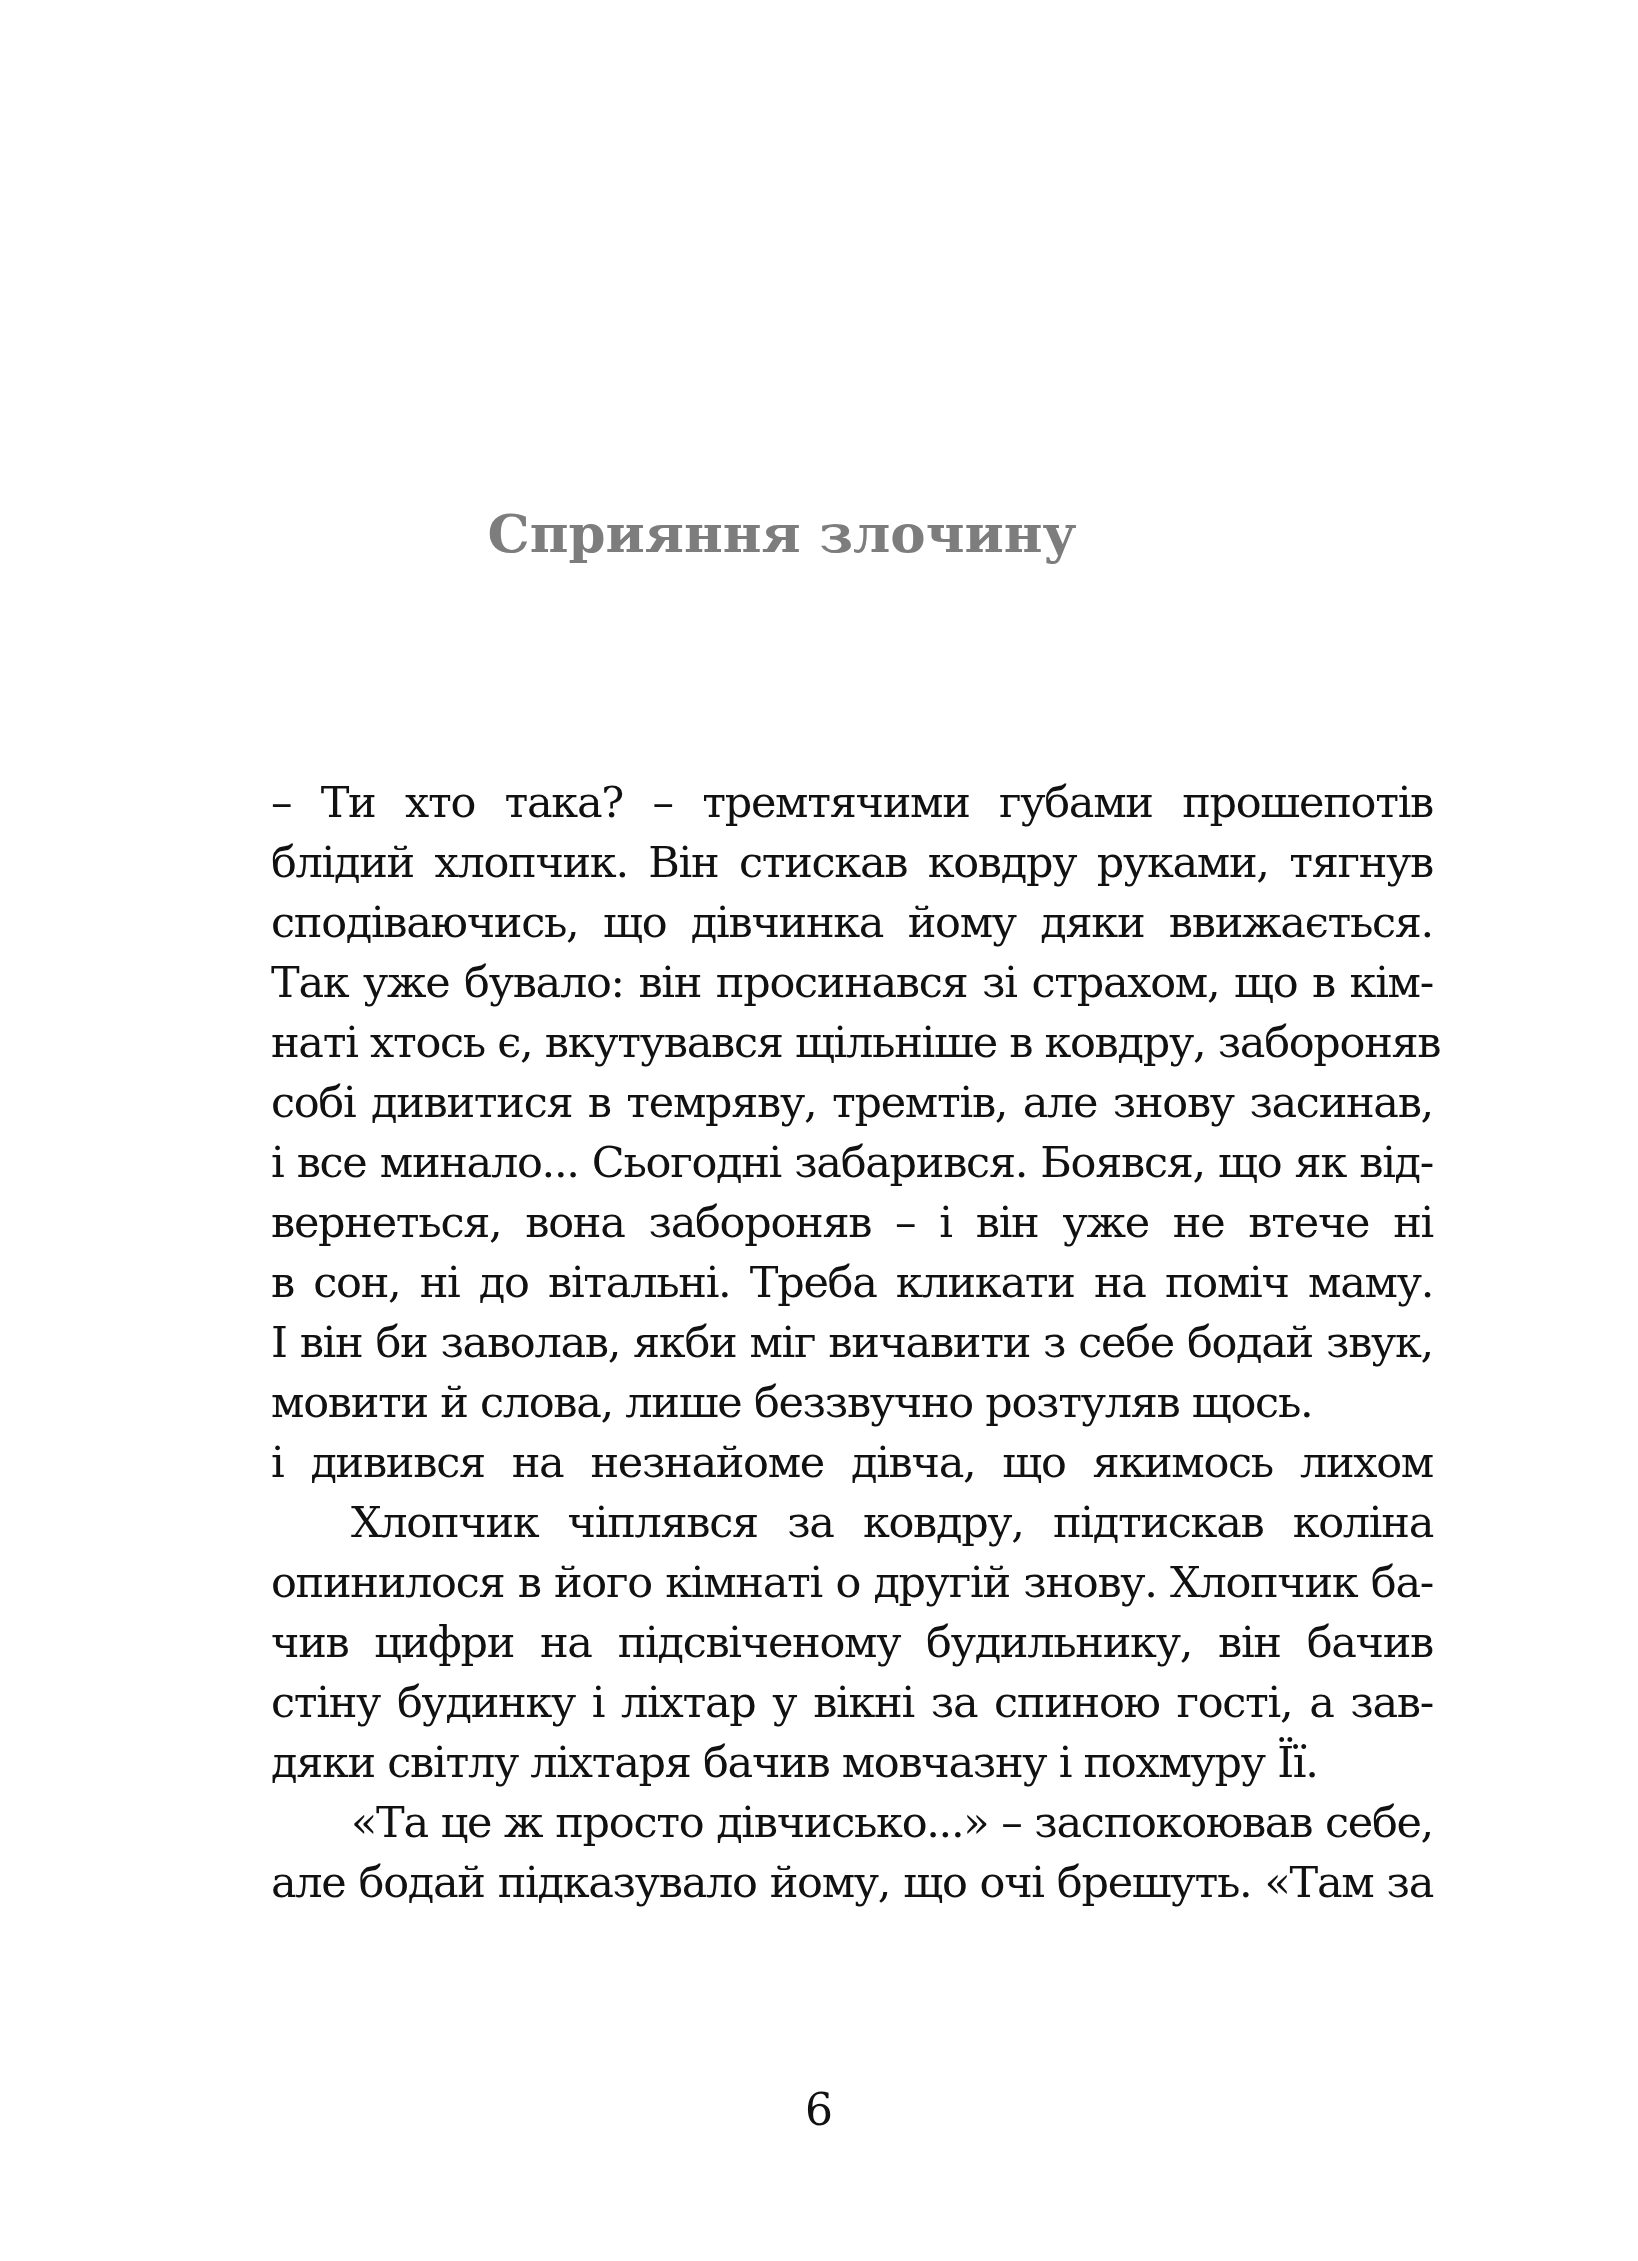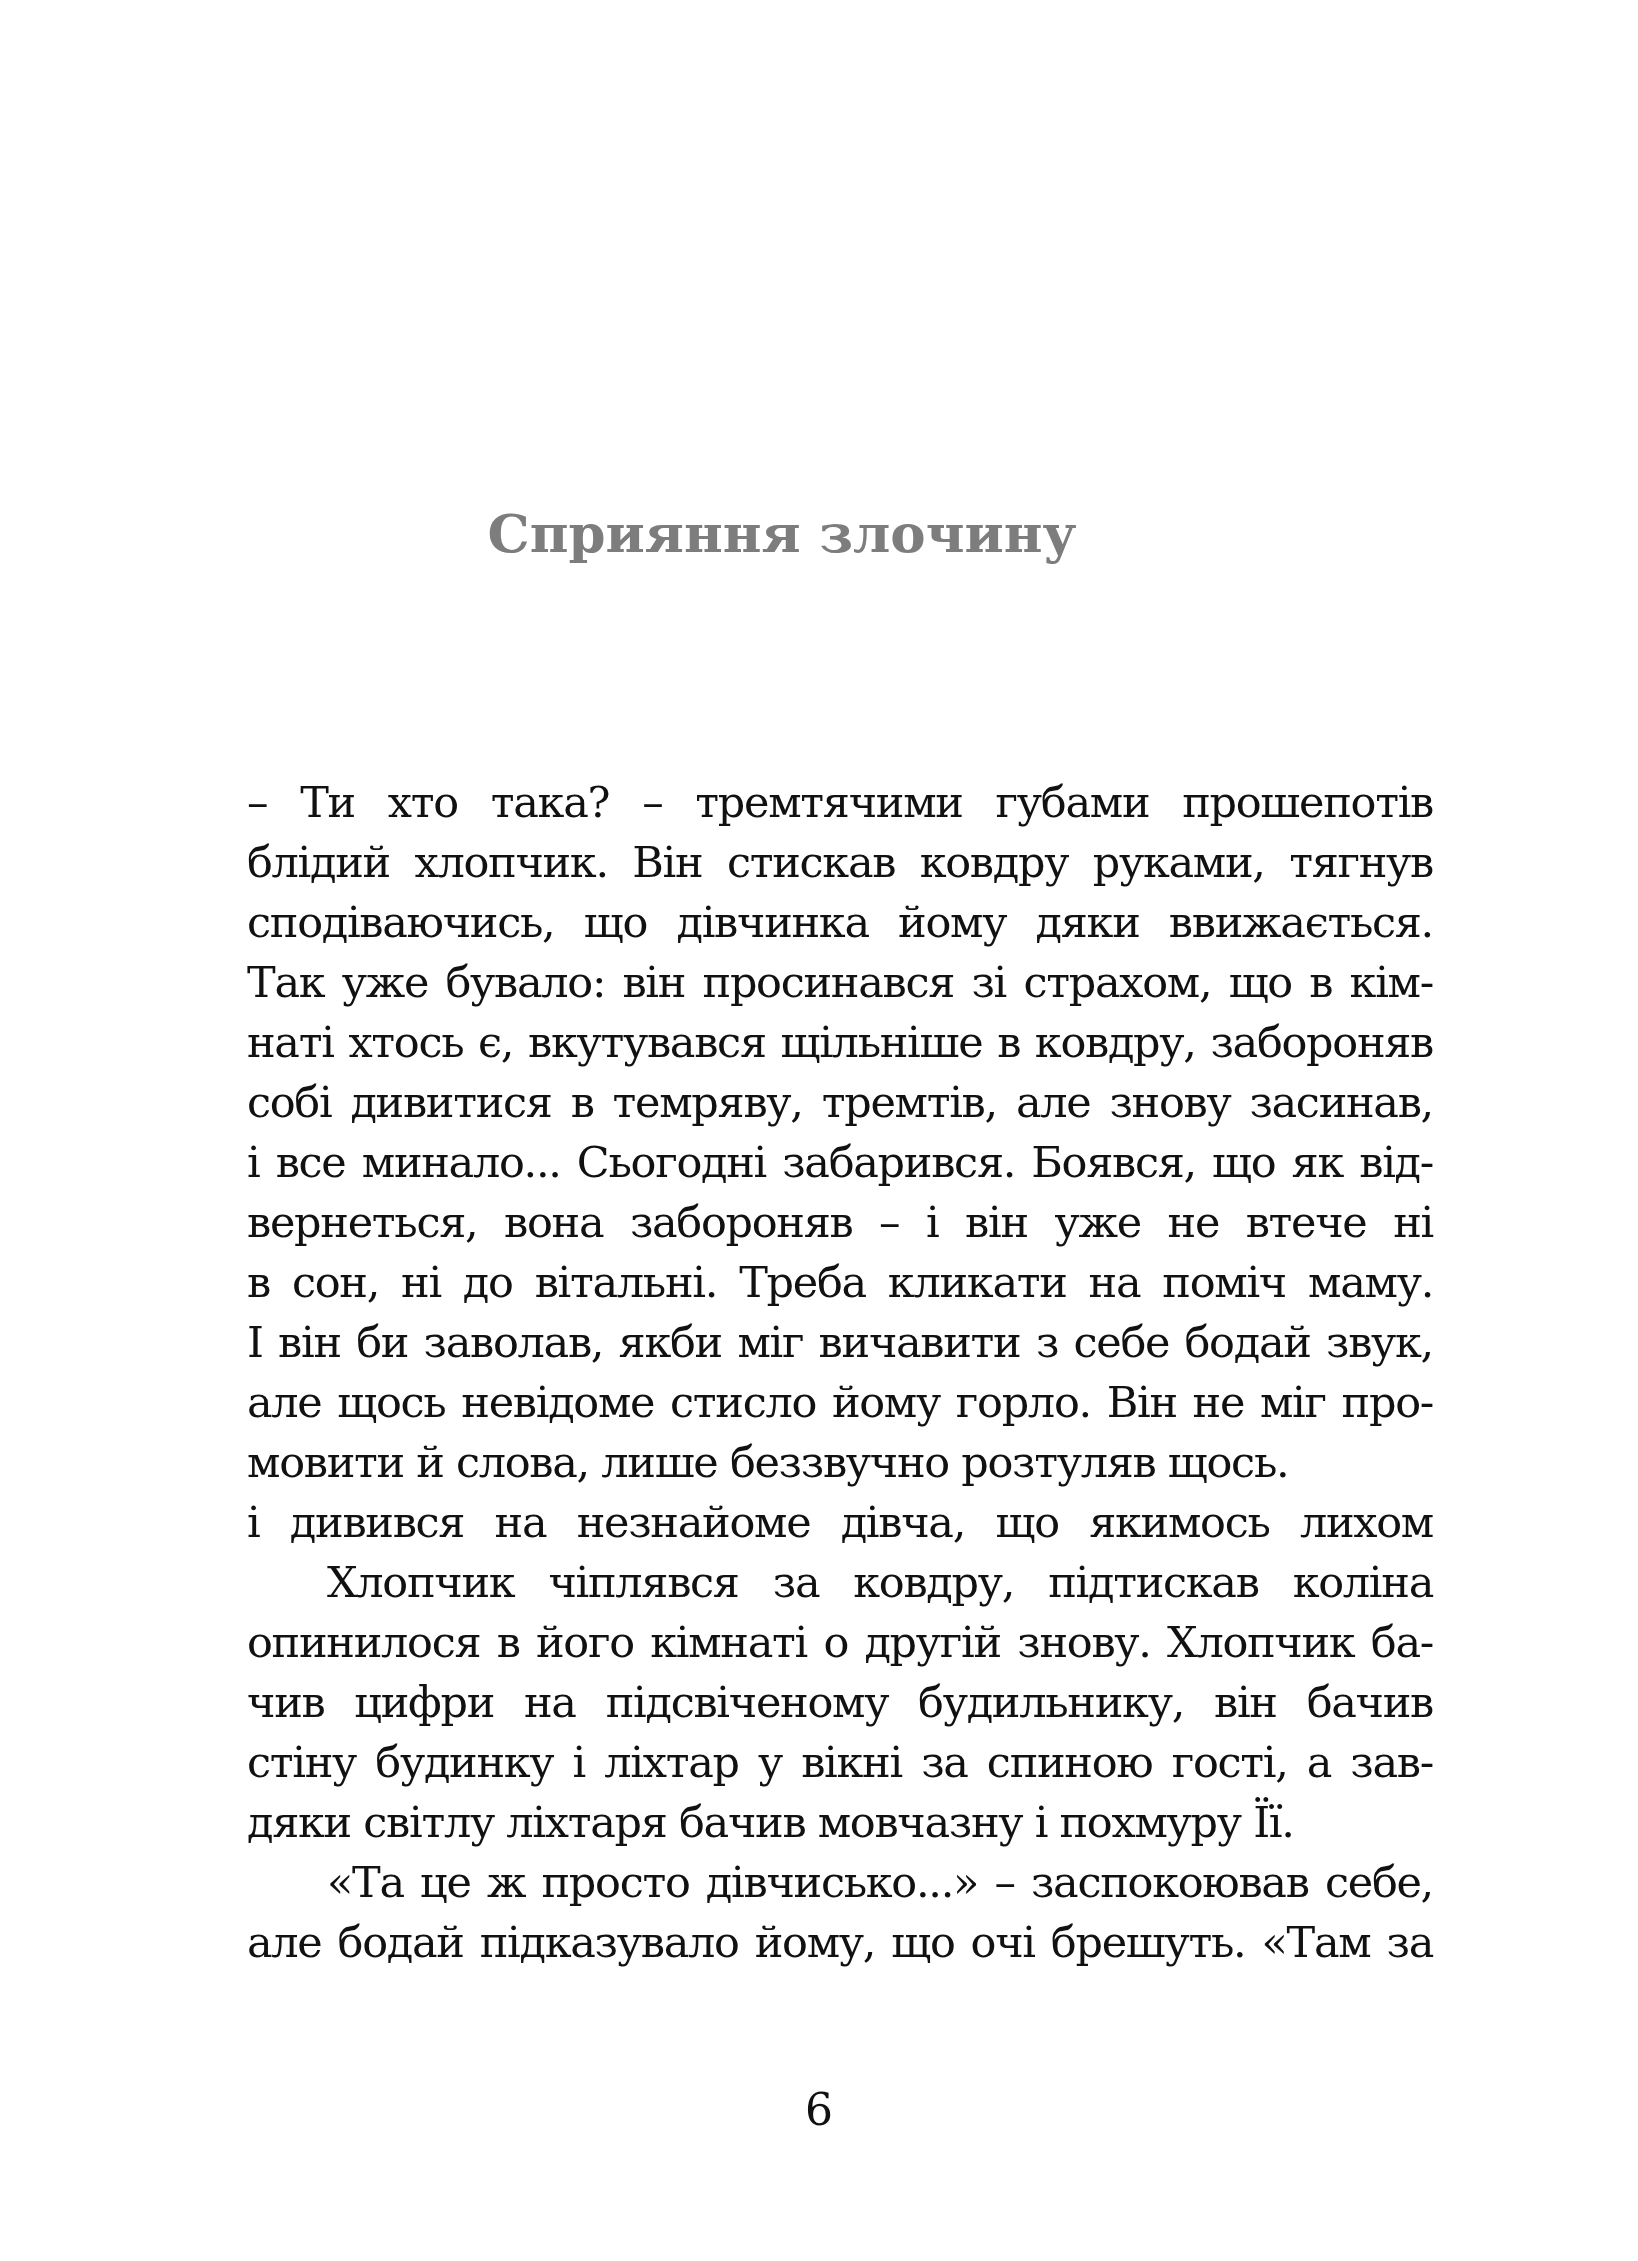--- a/index.html
+++ b/index.html
@@ -11,20 +11,21 @@
     color: #7d7d7d; letter-spacing: 0px; margin: 0;
   }
   .body-text {
     position: absolute; left: 247px; top: 772px; width: 1186px;
   }
   .line {
     display: block; height: 60px; line-height: 60px;
     font-family: "DejaVu Serif", serif; font-size: 43px; color: #111;
     white-space: nowrap; text-align: justify; text-align-last: justify;
     letter-spacing: -1.3px;
+    margin-left: 24px;
   }
   .line.last { text-align-last: left; }
   .line.indent { padding-left: 80px; }
   .page-number {
     position: absolute; left: 0; top: 2084px; width: 1638px; text-align: center;
     font-family: "DejaVu Serif", serif; font-size: 44px; color: #111;
   }
 </style>
 </head>
 <body>
@@ -36,21 +37,20 @@
     <span class="line">– Ти хто така? – тремтячими губами прошепотів</span>
     <span class="line">блідий хлопчик. Він стискав ковдру руками, тягнув</span>
     <span class="line">сподіваючись, що дівчинка йому дяки ввижається.</span>
     <span class="line">Так уже бувало: він просинався зі страхом, що в кім-</span>
     <span class="line">наті хтось є, вкутувався щільніше в ковдру, забороняв</span>
     <span class="line">собі дивитися в темряву, тремтів, але знову засинав,</span>
     <span class="line">і все минало... Сьогодні забарився. Боявся, що як від-</span>
     <span class="line">вернеться, вона забороняв – і він уже не втече ні</span>
     <span class="line">в сон, ні до вітальні. Треба кликати на поміч маму.</span>
     <span class="line">І він би заволав, якби міг вичавити з себе бодай звук,</span>
-    <span class="line">але щось невідоме стисло йому горло. Він не міг про-</span>
     <span class="line last">мовити й слова, лише беззвучно розтуляв щось.</span>
     <span class="line">і дивився на незнайоме дівча, що якимось лихом</span>
     <span class="line indent">Хлопчик чіплявся за ковдру, підтискав коліна</span>
     <span class="line">опинилося в його кімнаті о другій знову. Хлопчик ба-</span>
     <span class="line">чив цифри на підсвіченому будильнику, він бачив</span>
     <span class="line">стіну будинку і ліхтар у вікні за спиною гості, а зав-</span>
     <span class="line last">дяки світлу ліхтаря бачив мовчазну і похмуру Її.</span>
     <span class="line indent">«Та це ж просто дівчисько...» – заспокоював себе,</span>
     <span class="line">але бодай підказувало йому, що очі брешуть. «Там за</span>
   </div>

